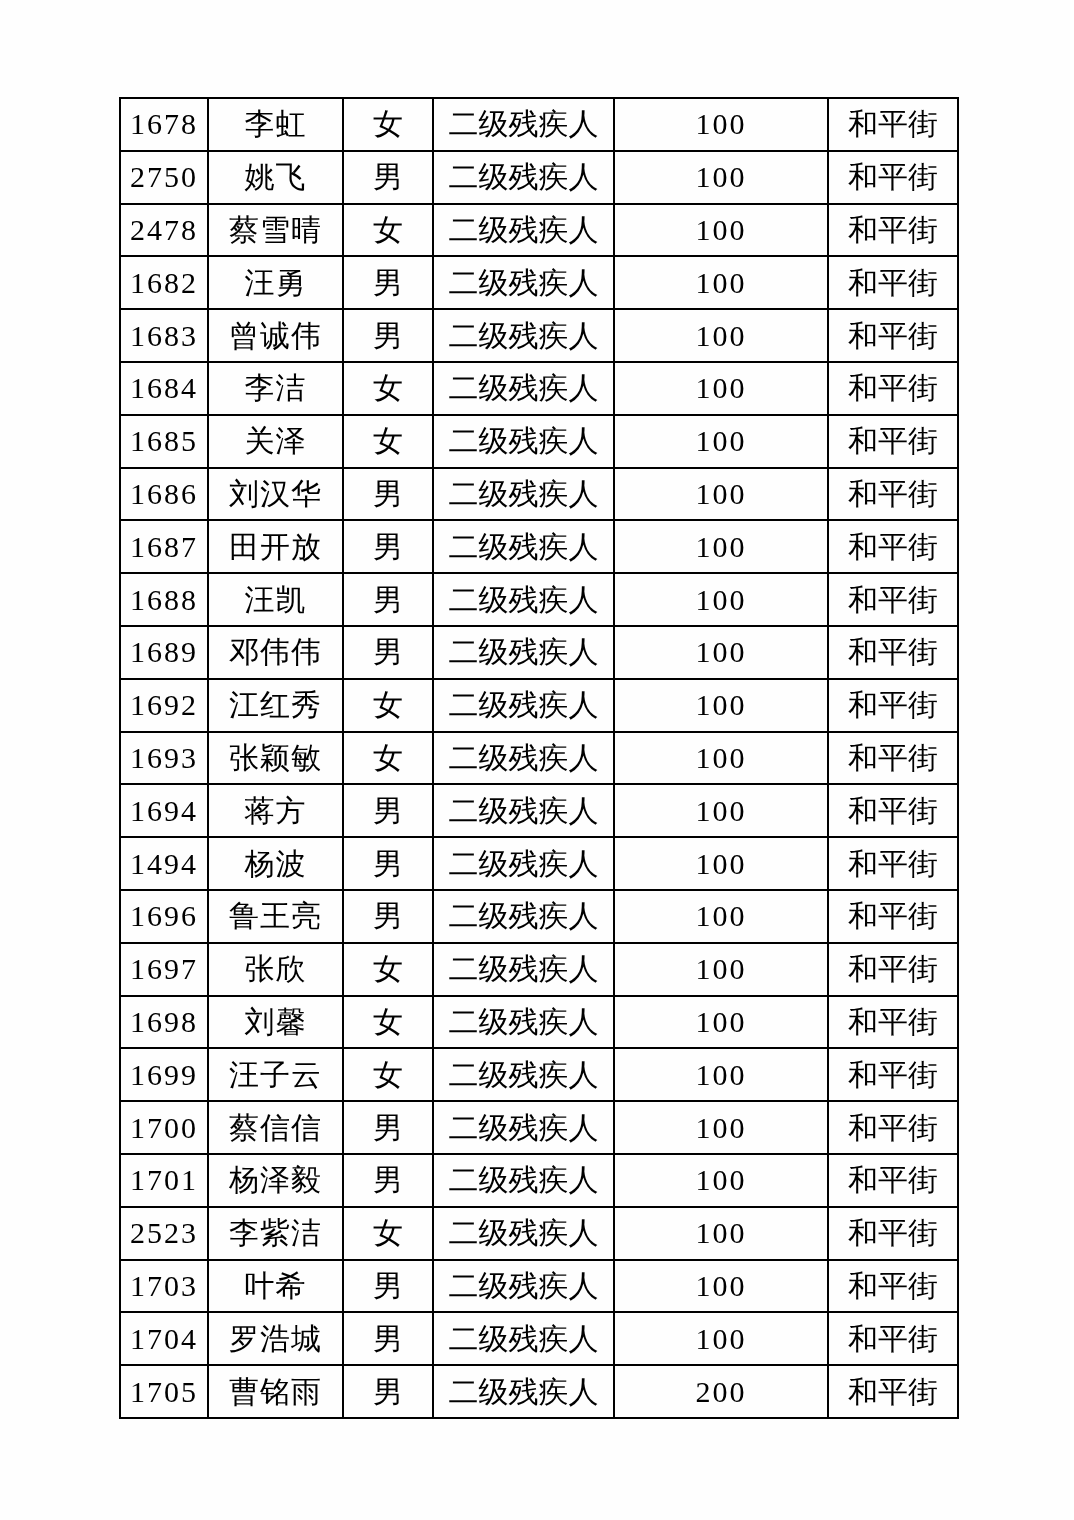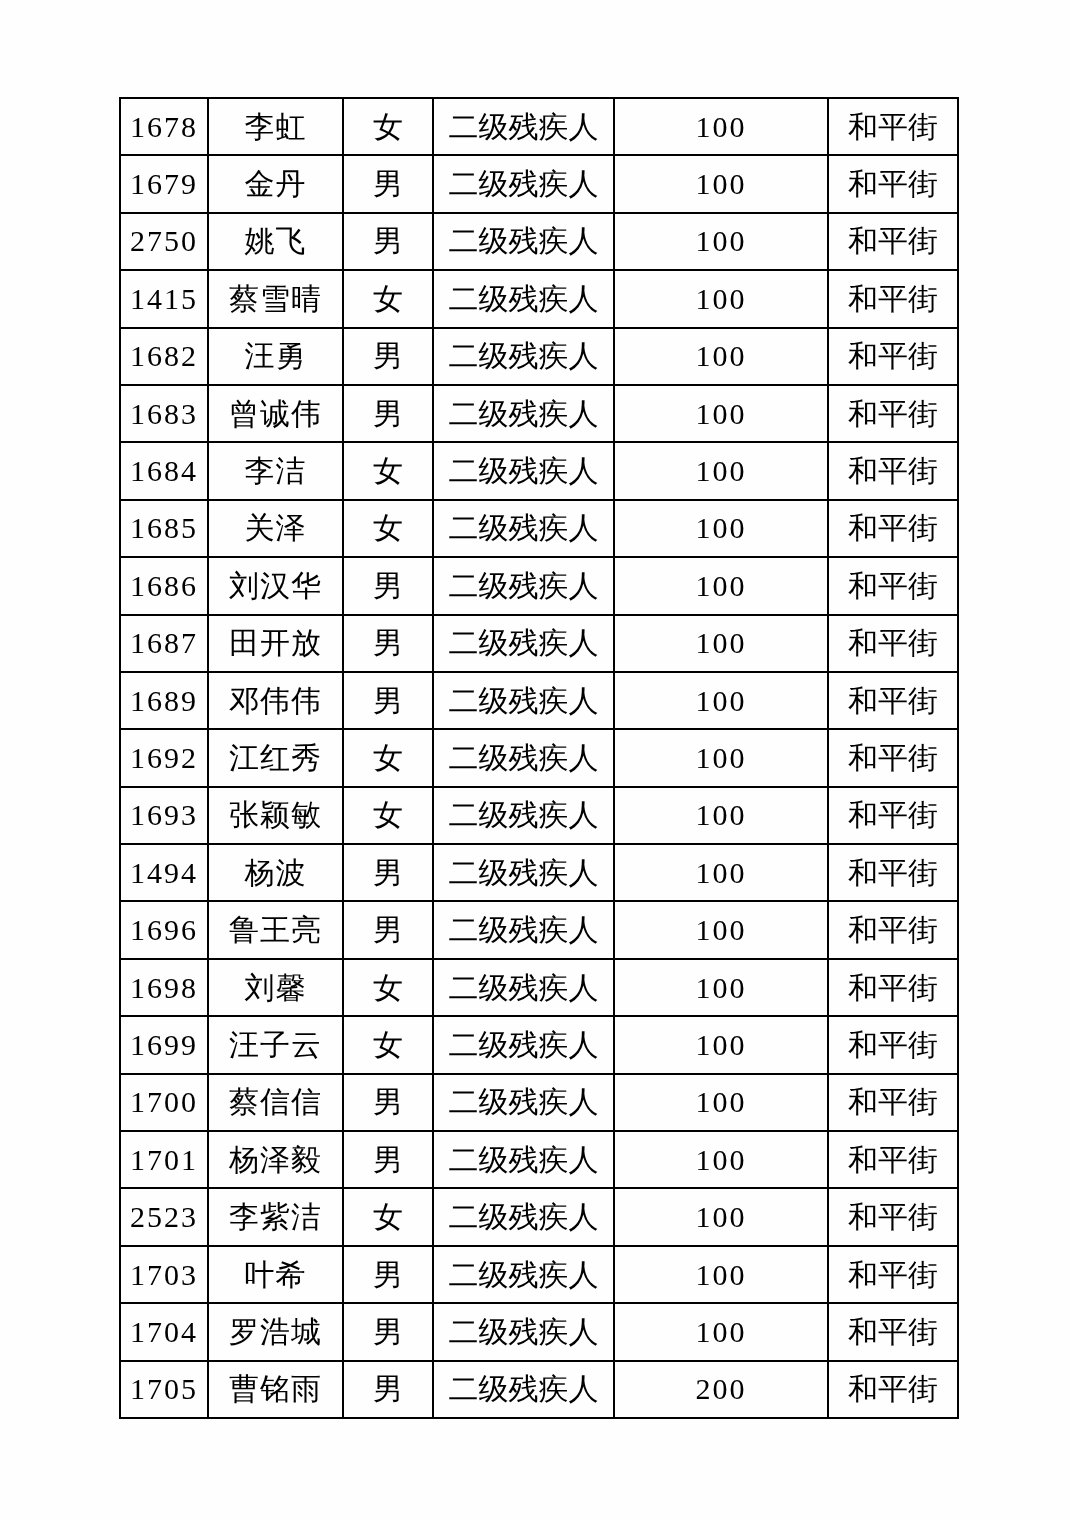--- a/index.html
+++ b/index.html
@@ -59,37 +59,29 @@
     <tbody>
         <tr>
           <td class="col-id">1678</td>
           <td class="col-name">李虹</td>
           <td class="col-gender">女</td>
           <td class="col-category">二级残疾人</td>
           <td class="col-amount">100</td>
           <td class="col-street">和平街</td>
         </tr>
         <tr>
-          <td class="col-id">1679</td>
-          <td class="col-name">金丹</td>
-          <td class="col-gender">男</td>
-          <td class="col-category">二级残疾人</td>
-          <td class="col-amount">100</td>
-          <td class="col-street">和平街</td>
-        </tr>
-        <tr>
           <td class="col-id">2750</td>
           <td class="col-name">姚飞</td>
           <td class="col-gender">男</td>
           <td class="col-category">二级残疾人</td>
           <td class="col-amount">100</td>
           <td class="col-street">和平街</td>
         </tr>
         <tr>
-          <td class="col-id">1415</td>
+          <td class="col-id">2478</td>
           <td class="col-name">蔡雪晴</td>
           <td class="col-gender">女</td>
           <td class="col-category">二级残疾人</td>
           <td class="col-amount">100</td>
           <td class="col-street">和平街</td>
         </tr>
         <tr>
           <td class="col-id">1682</td>
           <td class="col-name">汪勇</td>
           <td class="col-gender">男</td>
@@ -131,20 +123,28 @@
         </tr>
         <tr>
           <td class="col-id">1687</td>
           <td class="col-name">田开放</td>
           <td class="col-gender">男</td>
           <td class="col-category">二级残疾人</td>
           <td class="col-amount">100</td>
           <td class="col-street">和平街</td>
         </tr>
         <tr>
+          <td class="col-id">1688</td>
+          <td class="col-name">汪凯</td>
+          <td class="col-gender">男</td>
+          <td class="col-category">二级残疾人</td>
+          <td class="col-amount">100</td>
+          <td class="col-street">和平街</td>
+        </tr>
+        <tr>
           <td class="col-id">1689</td>
           <td class="col-name">邓伟伟</td>
           <td class="col-gender">男</td>
           <td class="col-category">二级残疾人</td>
           <td class="col-amount">100</td>
           <td class="col-street">和平街</td>
         </tr>
         <tr>
           <td class="col-id">1692</td>
           <td class="col-name">江红秀</td>
@@ -155,31 +155,47 @@
         </tr>
         <tr>
           <td class="col-id">1693</td>
           <td class="col-name">张颖敏</td>
           <td class="col-gender">女</td>
           <td class="col-category">二级残疾人</td>
           <td class="col-amount">100</td>
           <td class="col-street">和平街</td>
         </tr>
         <tr>
+          <td class="col-id">1694</td>
+          <td class="col-name">蒋方</td>
+          <td class="col-gender">男</td>
+          <td class="col-category">二级残疾人</td>
+          <td class="col-amount">100</td>
+          <td class="col-street">和平街</td>
+        </tr>
+        <tr>
           <td class="col-id">1494</td>
           <td class="col-name">杨波</td>
           <td class="col-gender">男</td>
           <td class="col-category">二级残疾人</td>
           <td class="col-amount">100</td>
           <td class="col-street">和平街</td>
         </tr>
         <tr>
           <td class="col-id">1696</td>
           <td class="col-name">鲁王亮</td>
           <td class="col-gender">男</td>
+          <td class="col-category">二级残疾人</td>
+          <td class="col-amount">100</td>
+          <td class="col-street">和平街</td>
+        </tr>
+        <tr>
+          <td class="col-id">1697</td>
+          <td class="col-name">张欣</td>
+          <td class="col-gender">女</td>
           <td class="col-category">二级残疾人</td>
           <td class="col-amount">100</td>
           <td class="col-street">和平街</td>
         </tr>
         <tr>
           <td class="col-id">1698</td>
           <td class="col-name">刘馨</td>
           <td class="col-gender">女</td>
           <td class="col-category">二级残疾人</td>
           <td class="col-amount">100</td>

